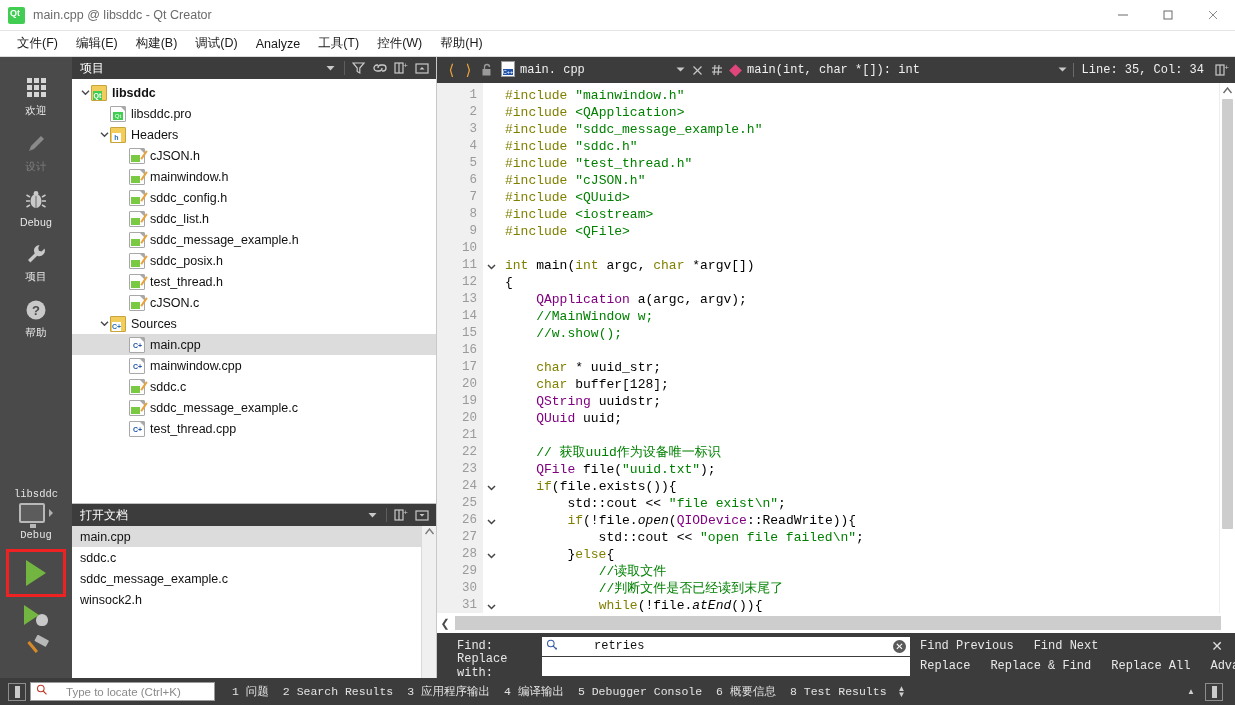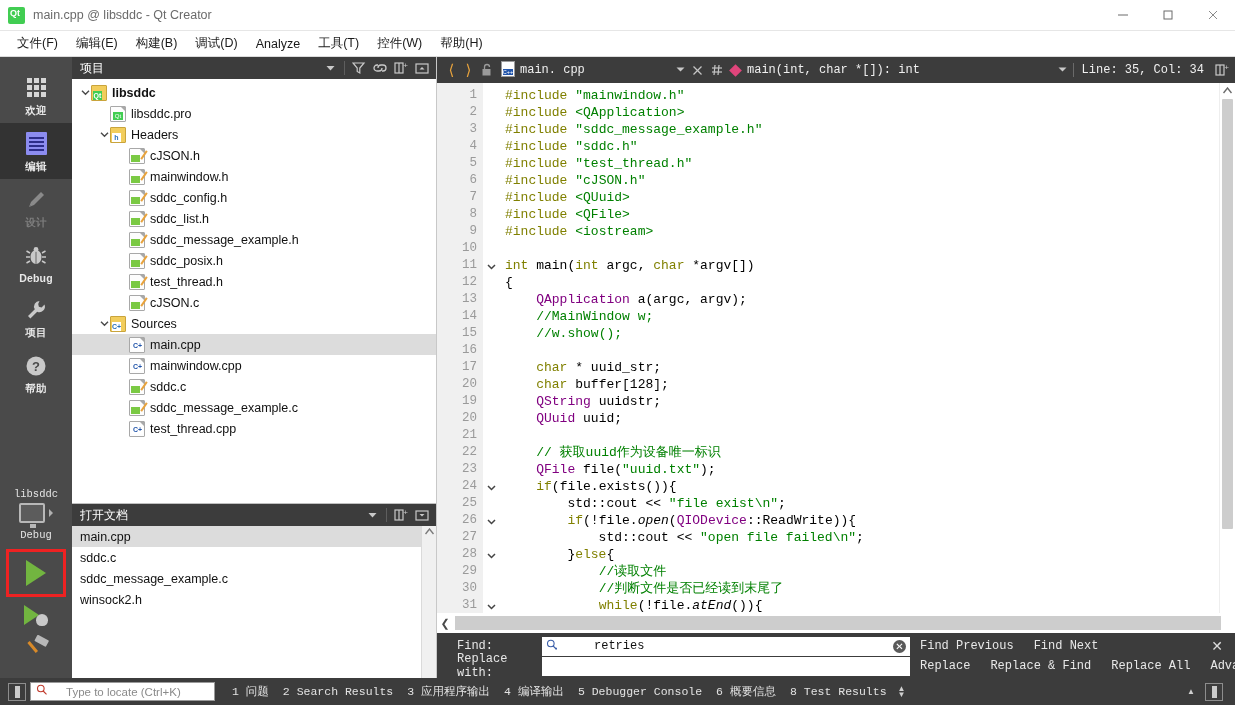--- a/index.html
+++ b/index.html
@@ -83,21 +83,20 @@
     align-items: center;
     color: #e8e8e8;
   }
   .mode-btn.active { background: #333333; }
   .mode-btn.disabled { color: #7d7d7d; }
   .mode-ico { height: 27px; display: flex; align-items: center; justify-content: center; }
   .mode-lbl {
     font-size: 10.5px; margin-top: 3px;
     font-family: "Liberation Sans", sans-serif;
     letter-spacing: 0.2px;
-    font-weight: bold;
   }
   .grid-ico { display: grid; grid-template-columns: repeat(3,5px); grid-gap: 2px; }
   .grid-ico i { width: 5px; height: 5px; background: #d6d6d6; display: block; }
   .doc-ico {
     width: 21px; height: 23px; background: #8c8cf0;
     display: flex; flex-direction: column; justify-content: center;
     gap: 2px; padding: 0 3px; border-radius: 1px;
   }
   .doc-ico i { height: 2px; background: #2d2d8a; display: block; }
 
@@ -475,31 +474,20 @@
               <i></i>
               <i></i>
               <i></i>
               <i></i>
               <i></i>
             </div>
         </div>
         <div class="mode-lbl">欢迎</div>
       </div>
 
-      <div class="mode-btn active">
-        <div class="mode-ico">
-          <div class="doc-ico">
-              <i></i>
-              <i></i>
-              <i></i>
-              <i></i>
-            </div>
-        </div>
-        <div class="mode-lbl">编辑</div>
-      </div>
 
       <div class="mode-btn disabled">
         <div class="mode-ico">
           <svg width="22" height="22" viewBox="0 0 22 22">
             <path d="M4 18 L6 13 L16 3 L19 6 L9 16 Z" fill="#8a8a8a"></path>
             <path d="M4 18 L6 17 L5 16 Z" fill="#6a6a6a"></path>
           </svg>
         </div>
         <div class="mode-lbl">设计</div>
       </div>
@@ -966,22 +954,22 @@
                 </svg></div>
             </div>
           <div class="codetext" id="codetext">
               <div class="cl"><span class="p">#include</span> <span class="s">"mainwindow.h"</span></div>
               <div class="cl"><span class="p">#include</span> <span class="s">&lt;QApplication&gt;</span></div>
               <div class="cl"><span class="p">#include</span> <span class="s">"sddc_message_example.h"</span></div>
               <div class="cl"><span class="p">#include</span> <span class="s">"sddc.h"</span></div>
               <div class="cl"><span class="p">#include</span> <span class="s">"test_thread.h"</span></div>
               <div class="cl"><span class="p">#include</span> <span class="s">"cJSON.h"</span></div>
               <div class="cl"><span class="p">#include</span> <span class="s">&lt;QUuid&gt;</span></div>
+              <div class="cl"><span class="p">#include</span> <span class="s">&lt;iostream&gt;</span></div>
               <div class="cl"><span class="p">#include</span> <span class="s">&lt;QFile&gt;</span></div>
-              <div class="cl"><span class="p">#include</span> <span class="s">&lt;iostream&gt;</span></div>
               <div class="cl">&nbsp;</div>
               <div class="cl"><span class="k">int</span> main(<span class="k">int</span> argc, <span class="k">char</span> *argv[])</div>
               <div class="cl">{</div>
               <div class="cl">    <span class="t">QApplication</span> a(argc, argv);</div>
               <div class="cl">    <span class="c">//MainWindow w;</span></div>
               <div class="cl">    <span class="c">//w.show();</span></div>
               <div class="cl">&nbsp;</div>
               <div class="cl">    <span class="k">char</span> * uuid_str;</div>
               <div class="cl">    <span class="k">char</span> buffer[128];</div>
               <div class="cl">    <span class="t">QString</span> uuidstr;</div>

